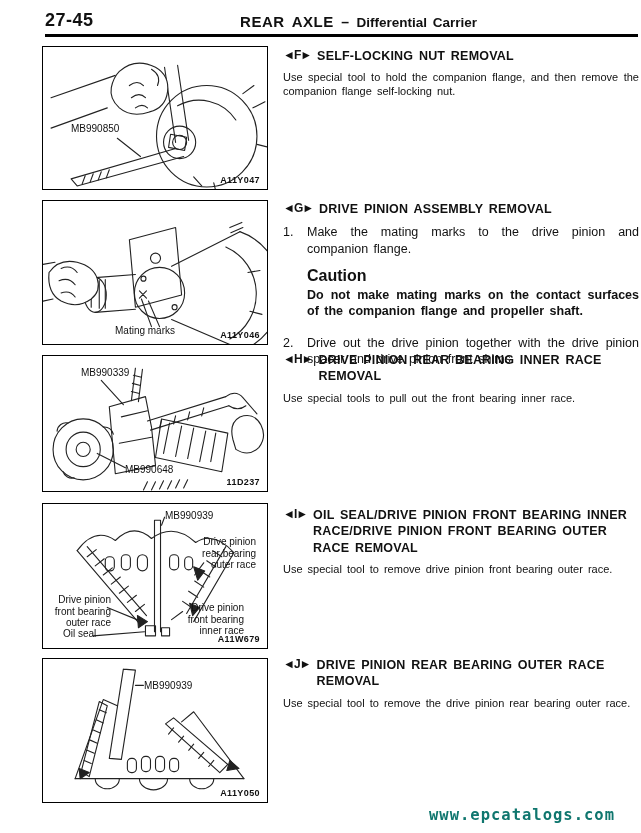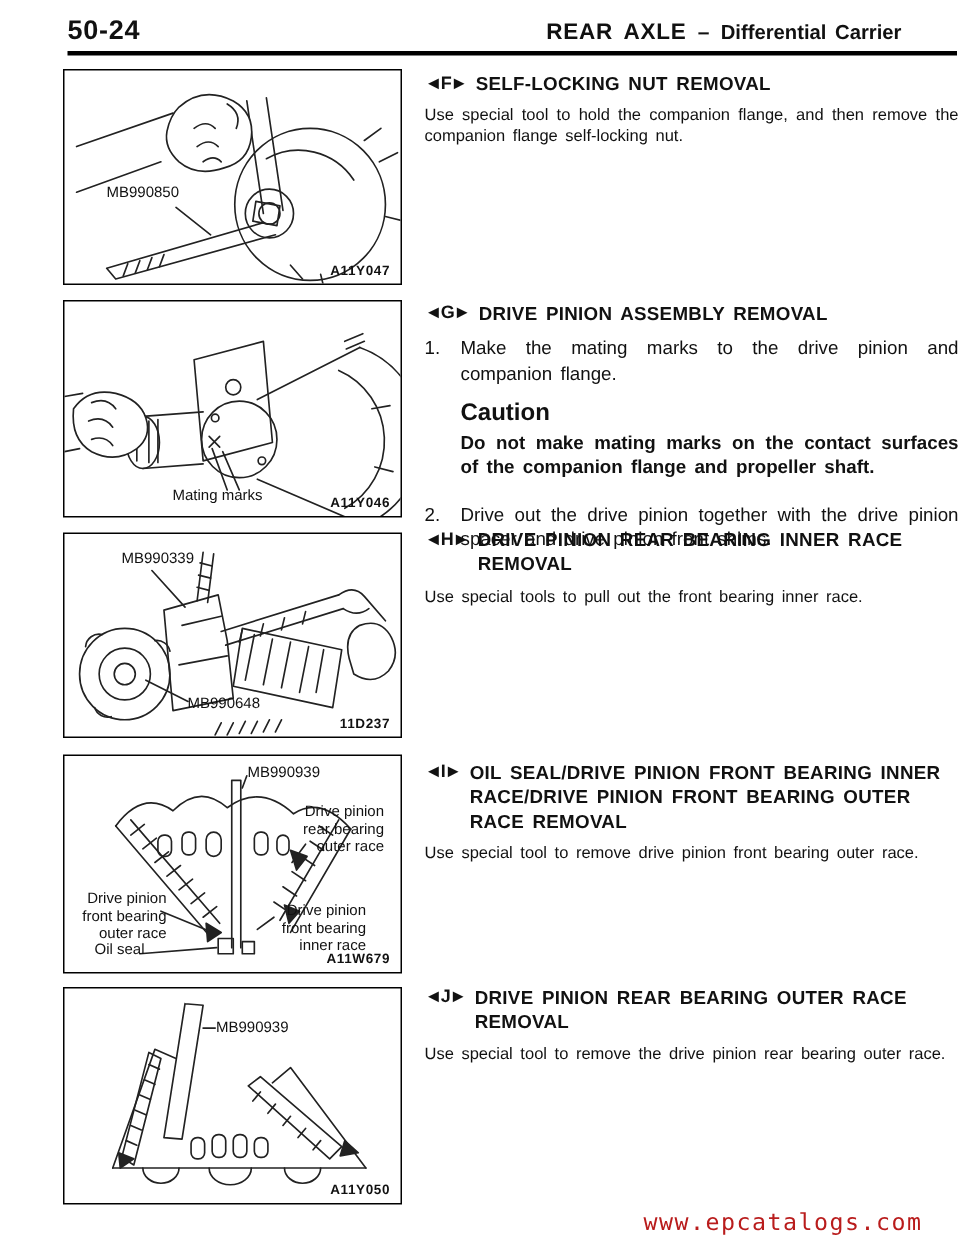--- a/index.html
+++ b/index.html
@@ -2,21 +2,21 @@
 <html><head>
 <meta charset="utf-8">
 <style>
   * { box-sizing: border-box; }
   html,body { margin:0; padding:0; background:#fff; }
   body { width:641px; height:833px; font-family:"Liberation Sans","DejaVu Sans",sans-serif; color:#111; }
   .page { position:relative; width:641px; height:833px; background:#fff; overflow:hidden; }
 
   
   .page-number { position:absolute; left:45px; top:10px; font-size:18px; font-weight:bold; letter-spacing:.5px; }
-  .header-title { position:absolute; left:116px; right:40px; top:13px; text-align:right; white-space:nowrap; }
+  .header-title { position:absolute; left:116px; right:40px; top:13px; text-align:center; white-space:nowrap; }
   .ht-main { font-size:15px; font-weight:bold; letter-spacing:.5px; word-spacing:3px; }
   .ht-dash { font-size:14px; font-weight:bold; padding:0 3px; }
   .ht-sub  { font-size:13.5px; font-weight:bold; word-spacing:2px; }
   .header-rule { position:absolute; left:45px; right:3px; top:34px; height:3px; background:#000; }
 
   
   .figure { position:absolute; left:42px; width:226px; border:1.5px solid #000; background:#fff; }
   .fig-1 { top:46px;  height:144px; }
   .fig-2 { top:200px; height:145px; }
   .fig-3 { top:355px; height:137px; }
@@ -35,28 +35,28 @@
   .sec-body { margin-top:6px; font-size:11px; line-height:1.28; text-align:justify; word-spacing:2px; }
   .step { display:flex; margin-top:7px; font-size:12.5px; line-height:1.3; }
   .step-num { flex:none; width:24px; }
   .step-body { flex:1; }
   .step-text { text-align:justify; word-spacing:2px; }
   .caution { margin-top:9px; margin-bottom:9px; font-weight:bold; }
   .caution-title { font-size:16px; }
   .caution-text { font-size:12.5px; line-height:1.3; text-align:justify; word-spacing:2px; }
 
   
-  .footer-link { position:absolute; left:429px; top:806px; font-family:"DejaVu Sans Mono",monospace; font-weight:normal; font-size:15.5px; letter-spacing:1px; color:#b91c1c; text-decoration:none; }
+  .footer-link { position:absolute; left:429px; top:806px; font-family:"DejaVu Sans Mono",monospace; font-weight:bold; font-size:15.5px; letter-spacing:1px; color:#0f766e; text-decoration:none; }
 </style>
 </head>
 <body>
 
 <div class="page">
 
-  <div class="page-number">50-24</div>
+  <div class="page-number">27-45</div>
   <div class="header-title">
     <span class="ht-main">REAR AXLE</span>
     <span class="ht-dash">–</span>
     <span class="ht-sub">Differential Carrier</span>
   </div>
   <div class="header-rule"></div>
 
   <div class="figure fig-1">
     <svg viewBox="0 0 223 140" preserveAspectRatio="none">
       <g class="art">

